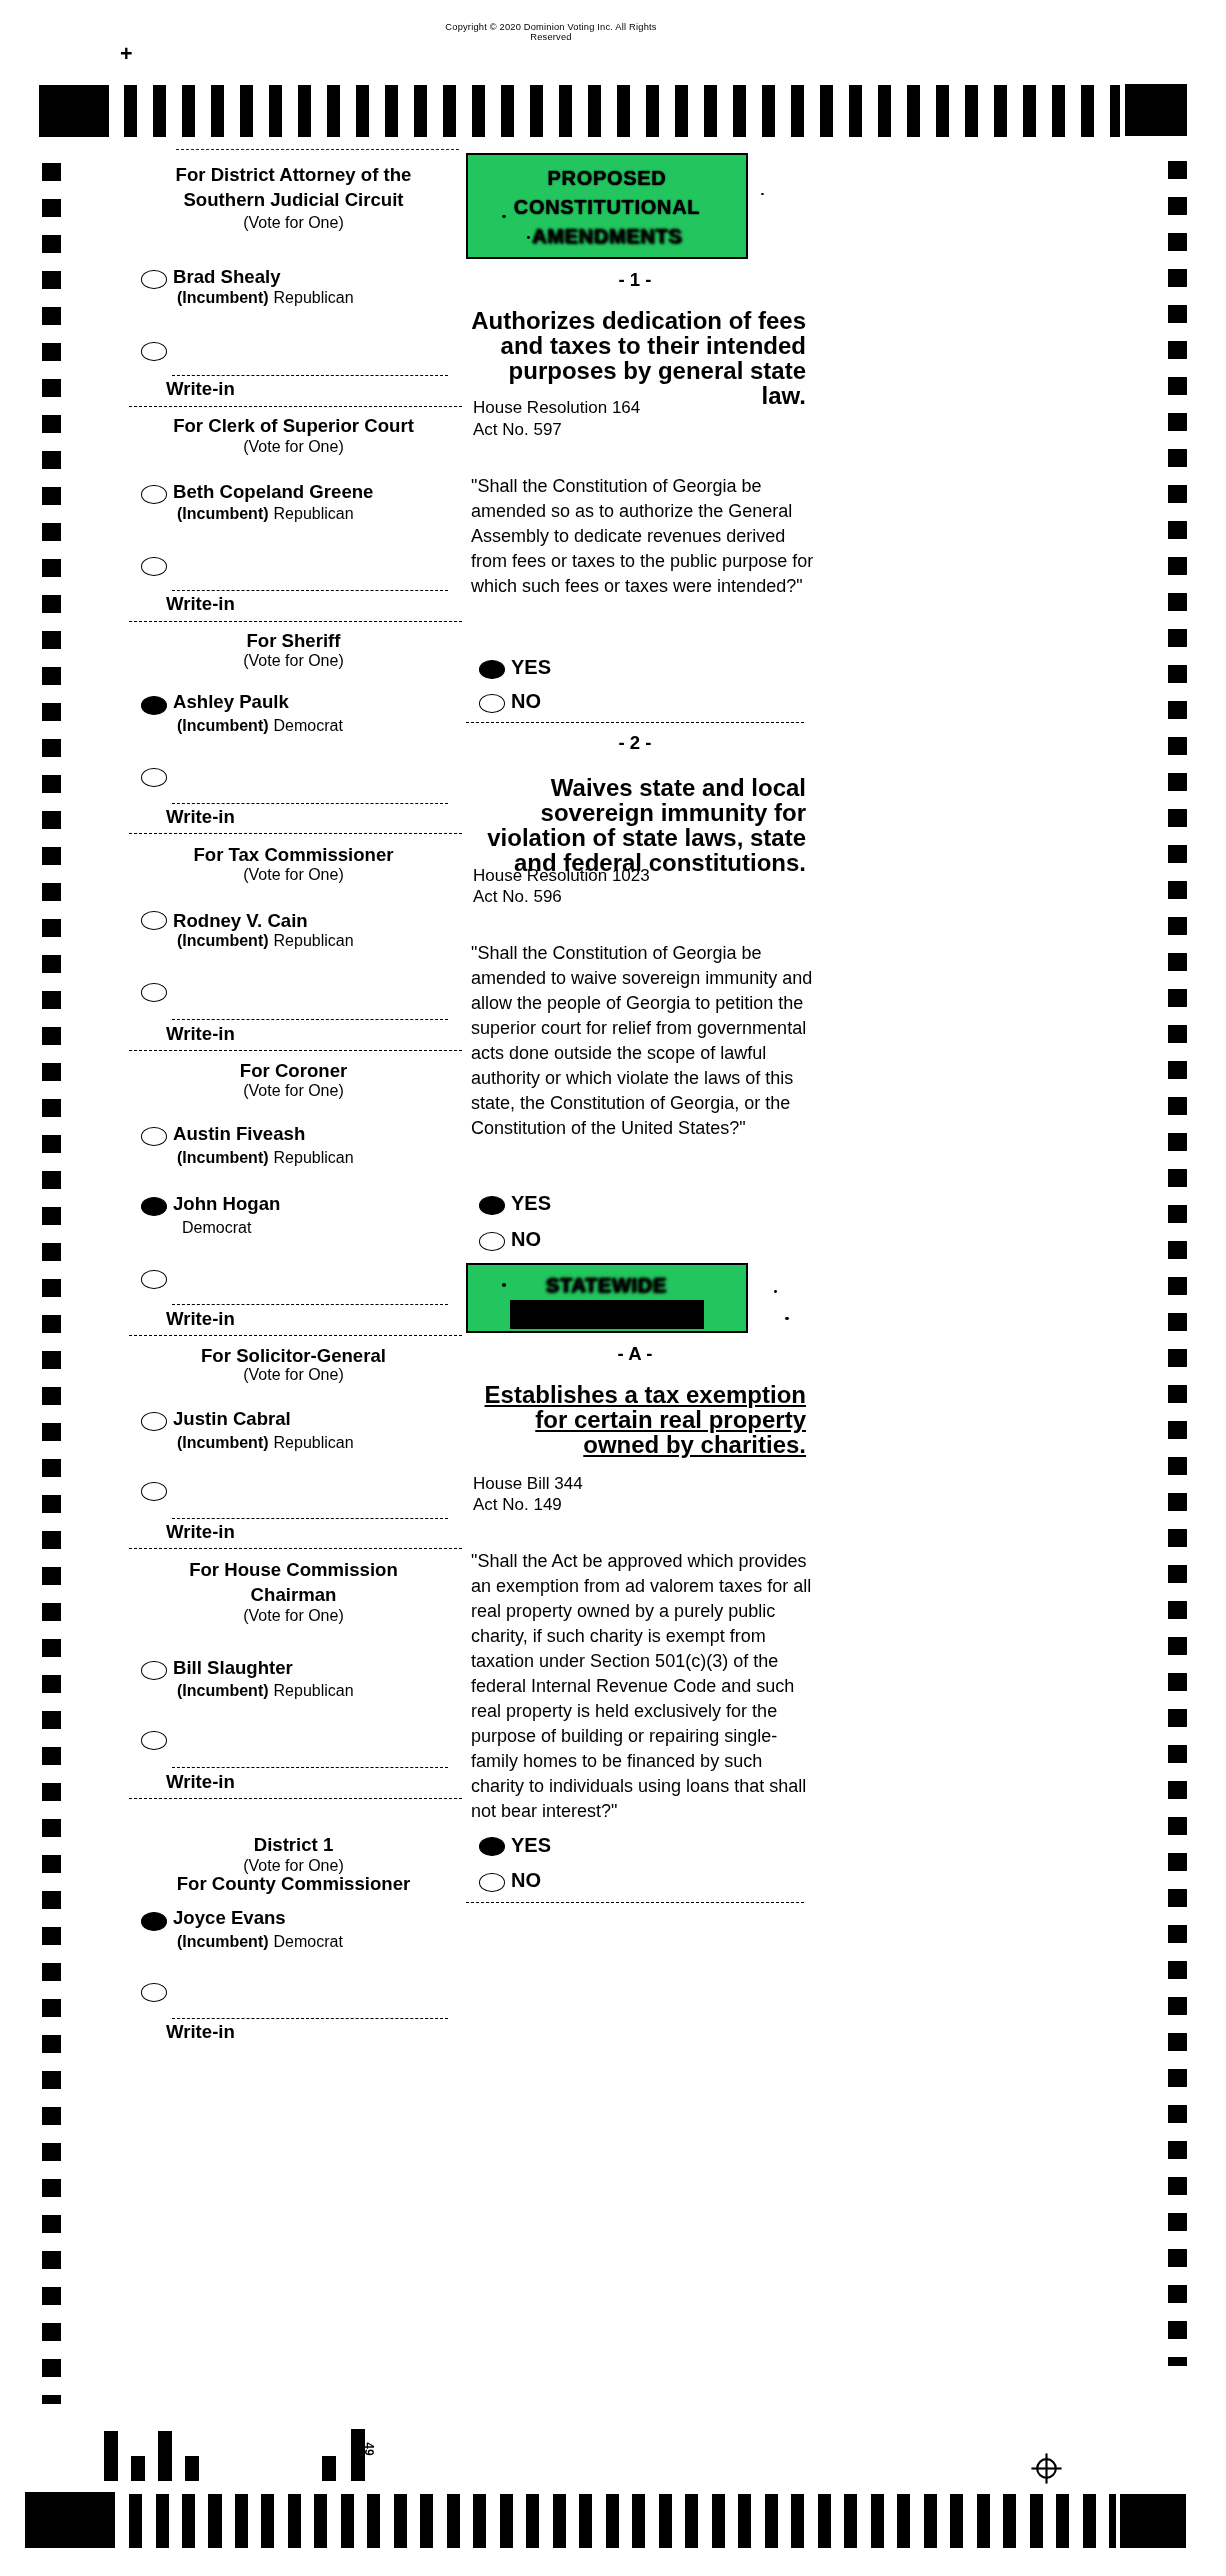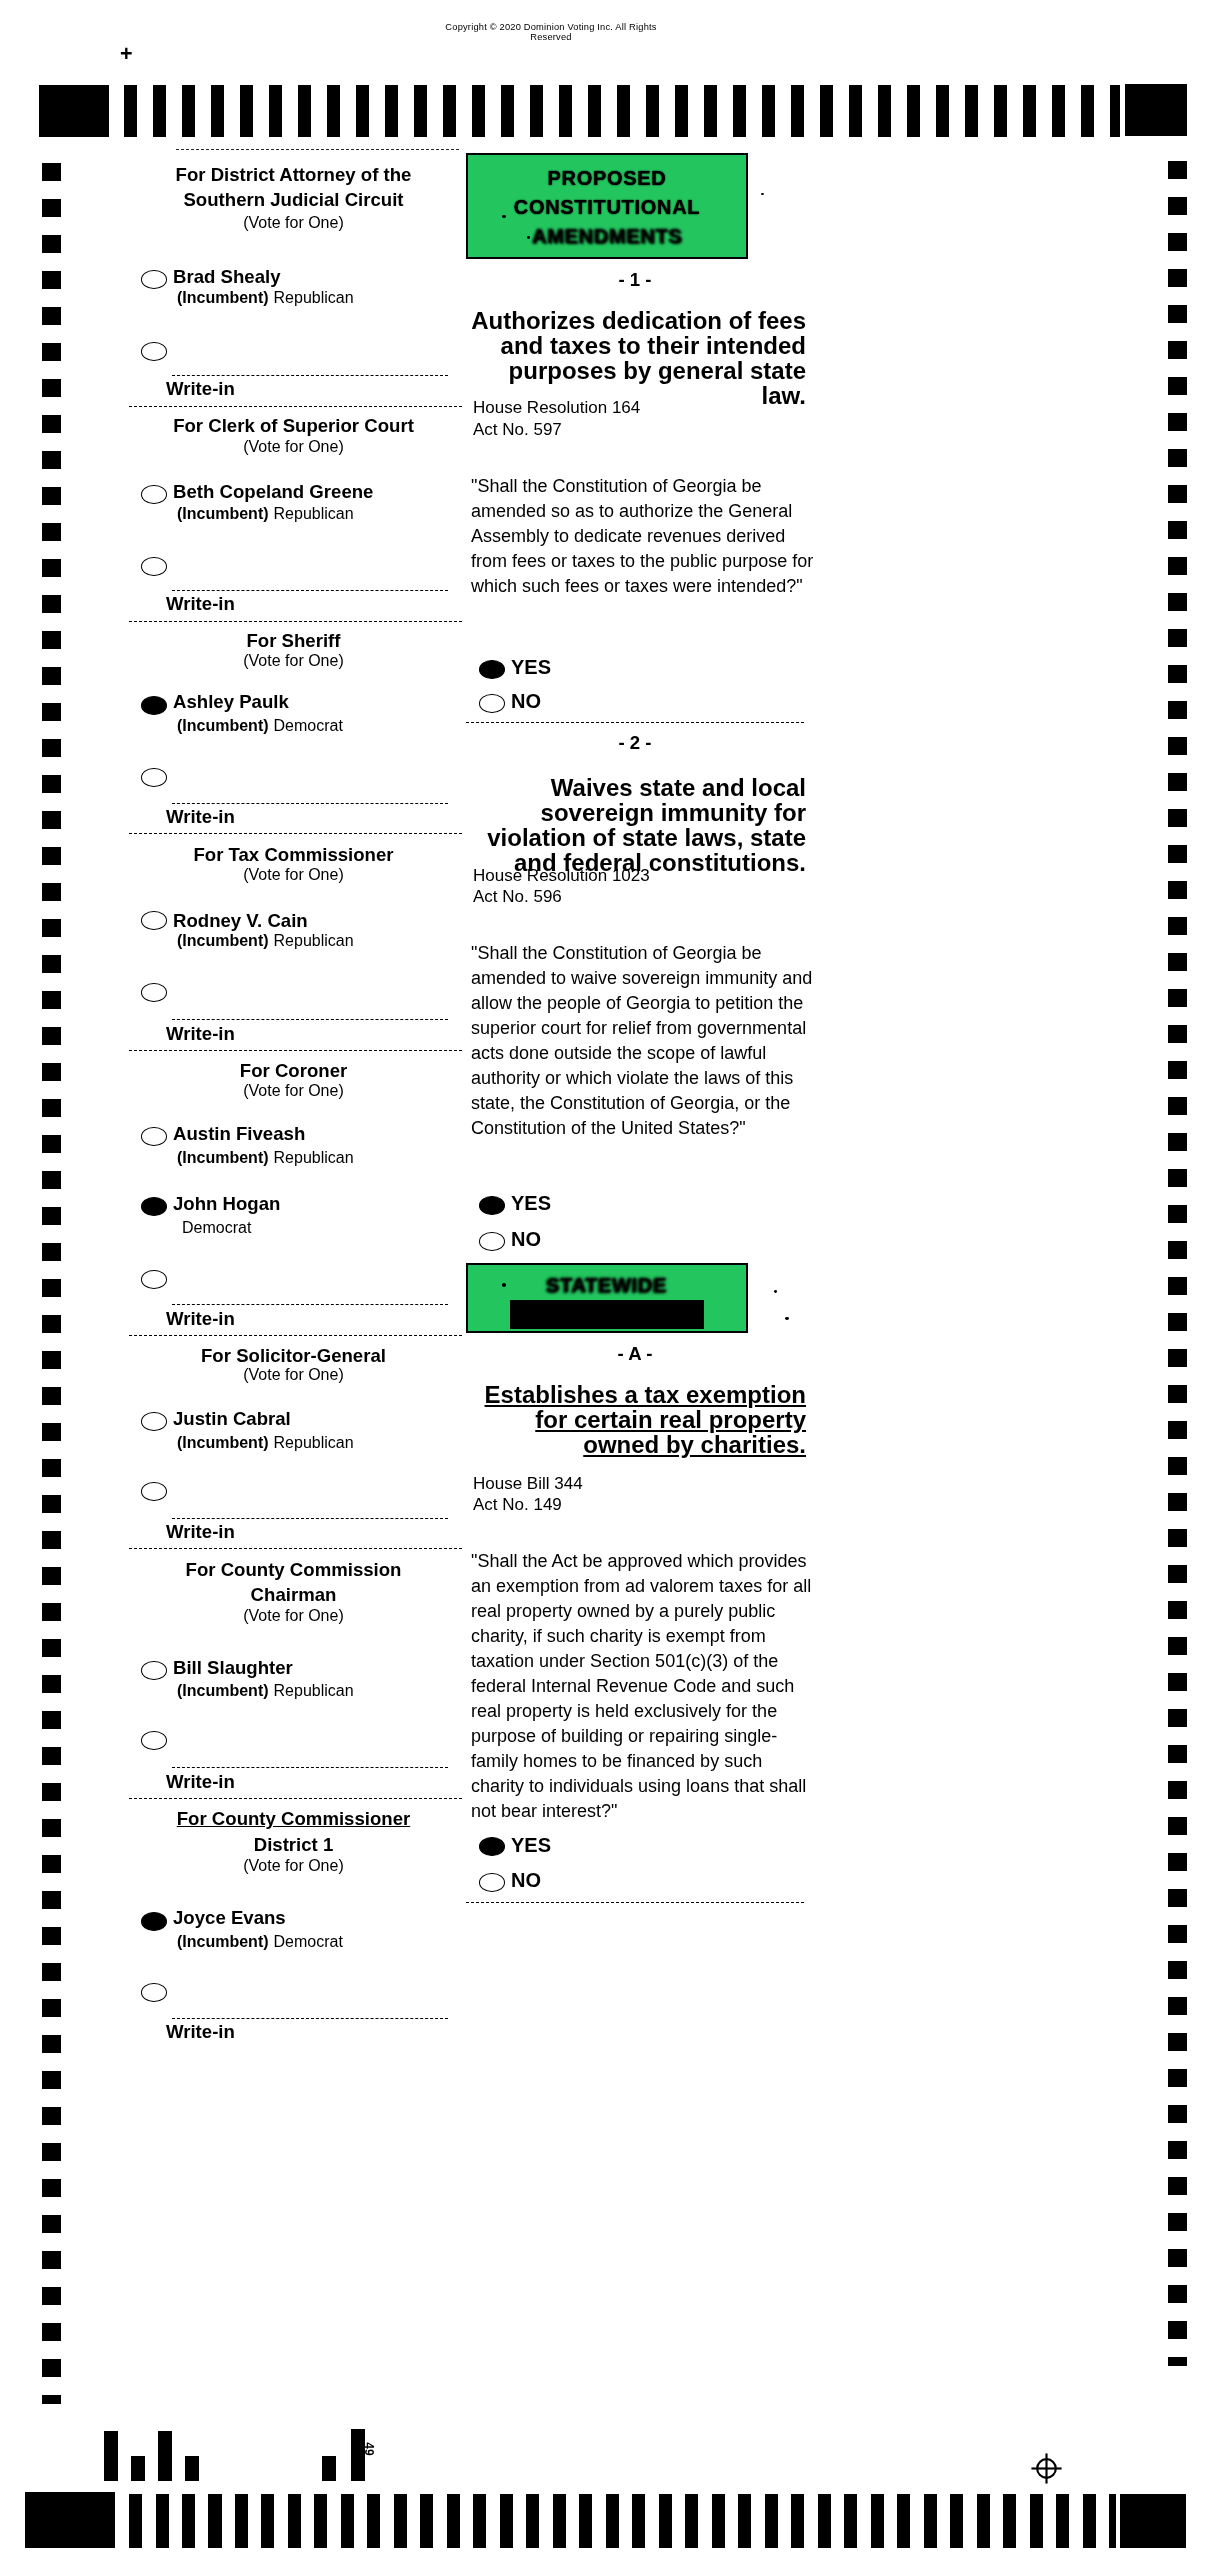--- a/index.html
+++ b/index.html
@@ -147,34 +147,34 @@
   <div class="oval" style="left:141px;top:1412px;"></div>
   <div class="cand-name" style="top:1408px;">Justin Cabral</div>
   <div class="cand-detail" style="top:1434px;">
     <span class="b">(Incumbent)</span><span class="party">Republican</span>
   </div>
   <div class="oval" style="left:141px;top:1482px;"></div>
   <div class="dash" style="left:172px;top:1518px;width:276px;"></div>
   <div class="write-in" style="top:1521px;">Write-in</div>
   <div class="dash" style="left:129px;top:1548px;width:333px;"></div>
 
-  <div class="race-title" style="top:1558px;">For County Commission</div>
+  <div class="race-title" style="top:1558px;">For House Commission</div>
   <div class="race-title" style="top:1583px;">Chairman</div>
   <div class="vote-line" style="top:1607px;">(Vote for One)</div>
   <div class="oval" style="left:141px;top:1661px;"></div>
   <div class="cand-name" style="top:1657px;">Bill Slaughter</div>
   <div class="cand-detail" style="top:1682px;">
     <span class="b">(Incumbent)</span><span class="party">Republican</span>
   </div>
   <div class="oval" style="left:141px;top:1731px;"></div>
   <div class="dash" style="left:172px;top:1767px;width:276px;"></div>
   <div class="write-in" style="top:1771px;">Write-in</div>
   <div class="dash" style="left:129px;top:1798px;width:333px;"></div>
 
-  <div class="race-title" style="top:1807px;text-decoration:underline;">For County Commissioner</div>
+  <div class="race-title" style="top:1872px;">For County Commissioner</div>
   <div class="race-title" style="top:1833px;">District 1</div>
   <div class="vote-line" style="top:1857px;">(Vote for One)</div>
   <div class="oval filled" style="left:141px;top:1912px;"></div>
   <div class="cand-name" style="top:1907px;">Joyce Evans</div>
   <div class="cand-detail" style="top:1933px;">
     <span class="b">(Incumbent)</span><span class="party">Democrat</span>
   </div>
   <div class="oval" style="left:141px;top:1983px;"></div>
   <div class="dash" style="left:172px;top:2018px;width:276px;"></div>
   <div class="write-in" style="top:2021px;">Write-in</div>

